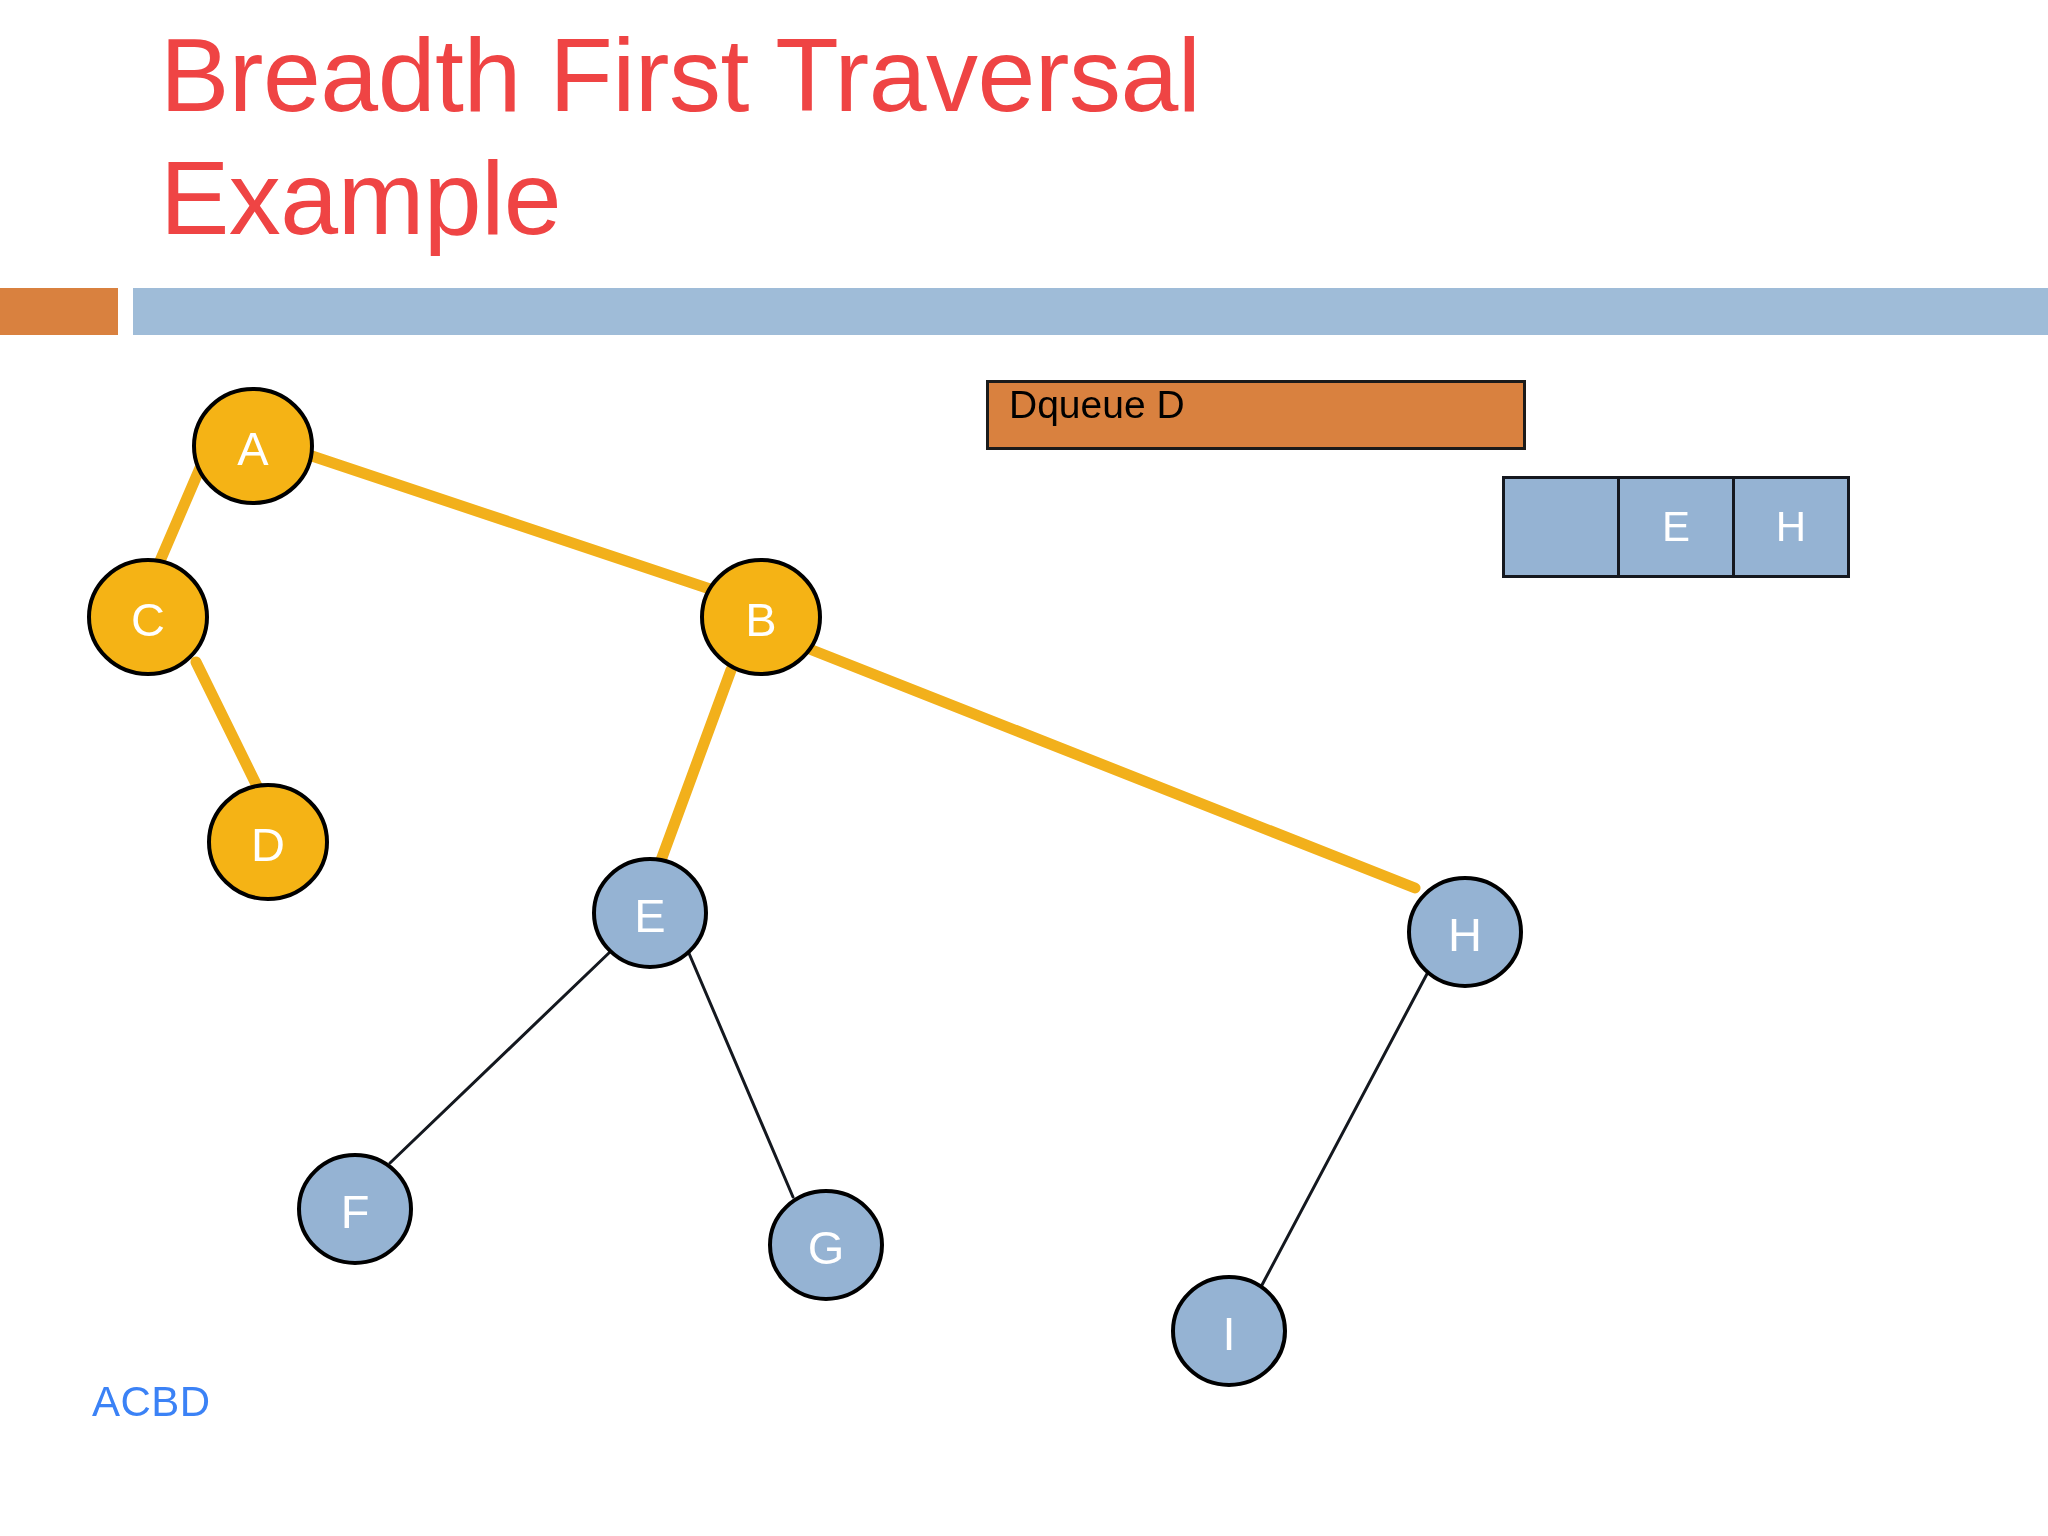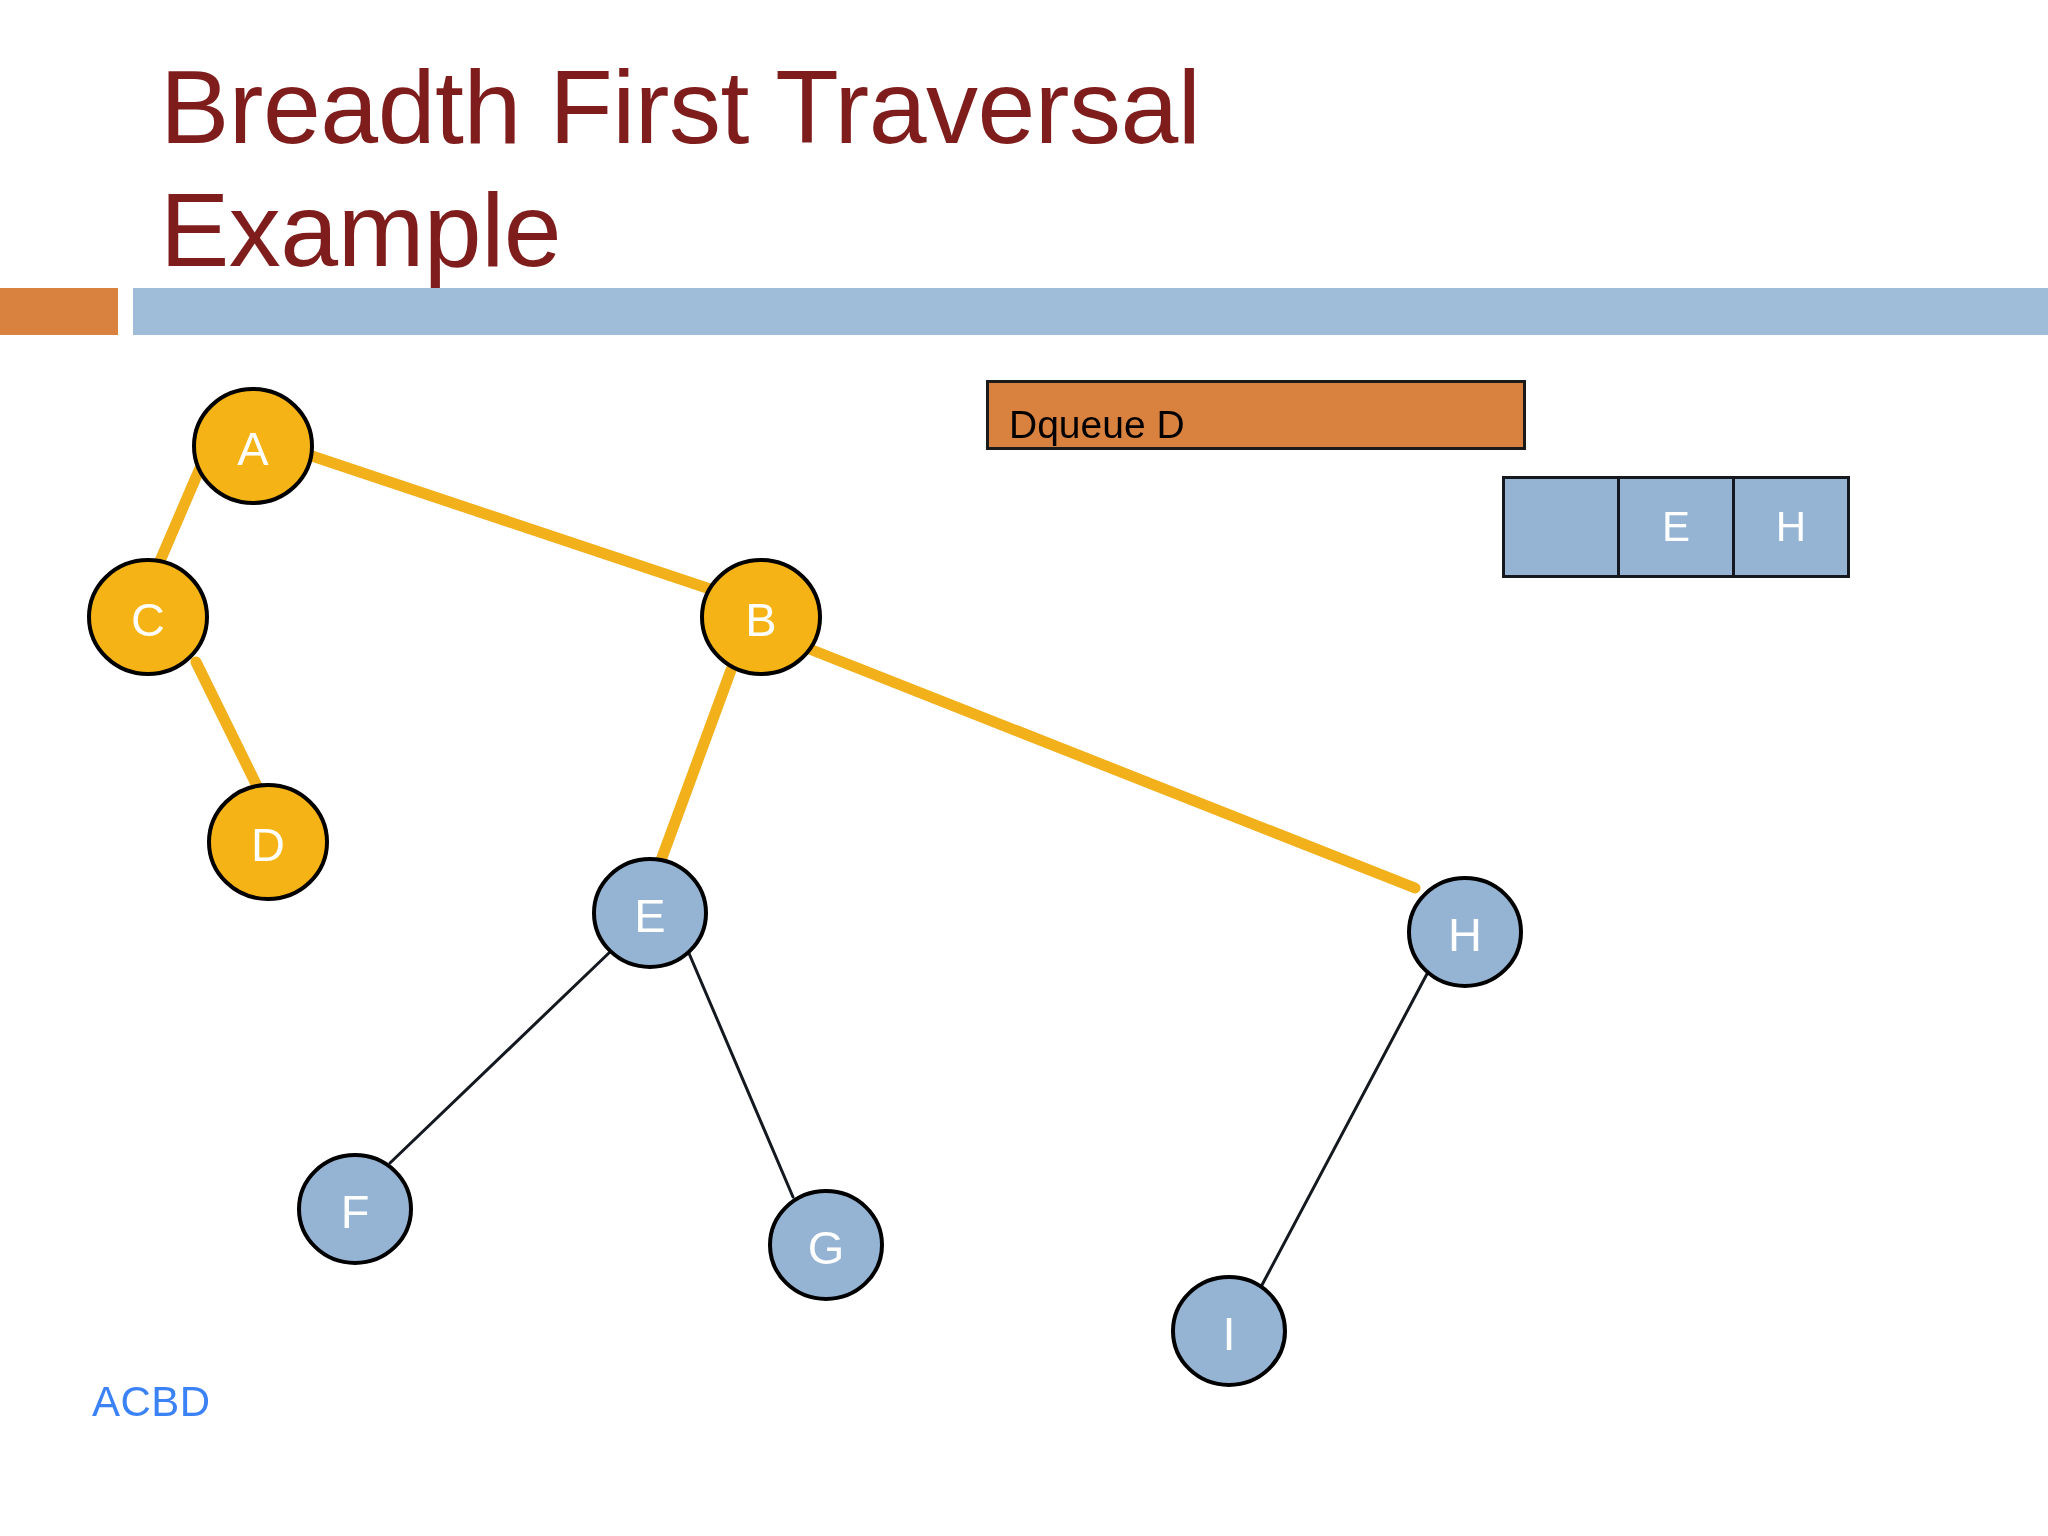--- a/index.html
+++ b/index.html
@@ -14,28 +14,27 @@
     overflow: hidden;
     font-family: "Liberation Sans", sans-serif;
   }
 
   
   #slide-title {
     position: absolute;
     left: 160px;
     top: 14px;
     width: 1500px;
-    color: #7f1d1d;
+    color: #ef4444;
     font-family: "Liberation Sans", sans-serif;
     font-size: 104px;
     line-height: 1.18;
     font-weight: 400;
     letter-spacing: -0.5px;
     white-space: pre-line;
-    margin-top: 32px;
   }
 
   
   #header-accent-block {
     position: absolute;
     left: 0px;
     top: 288px;
     width: 118px;
     height: 47px;
     background: #D9813F;
@@ -53,21 +52,21 @@
   #dqueue-box {
     position: absolute;
     left: 986px;
     top: 380px;
     width: 540px;
     height: 70px;
     background: #D9813F;
     border: 3px solid #1b1b1b;
     box-sizing: border-box;
     display: flex;
-    align-items: flex-end;
+    align-items: flex-start;
     padding-left: 20px;
   }
   #dqueue-box .label {
     font-size: 39px;
     color: #000000;
     font-family: "Liberation Sans", sans-serif;
   }
 
   
   #queue-strip {

